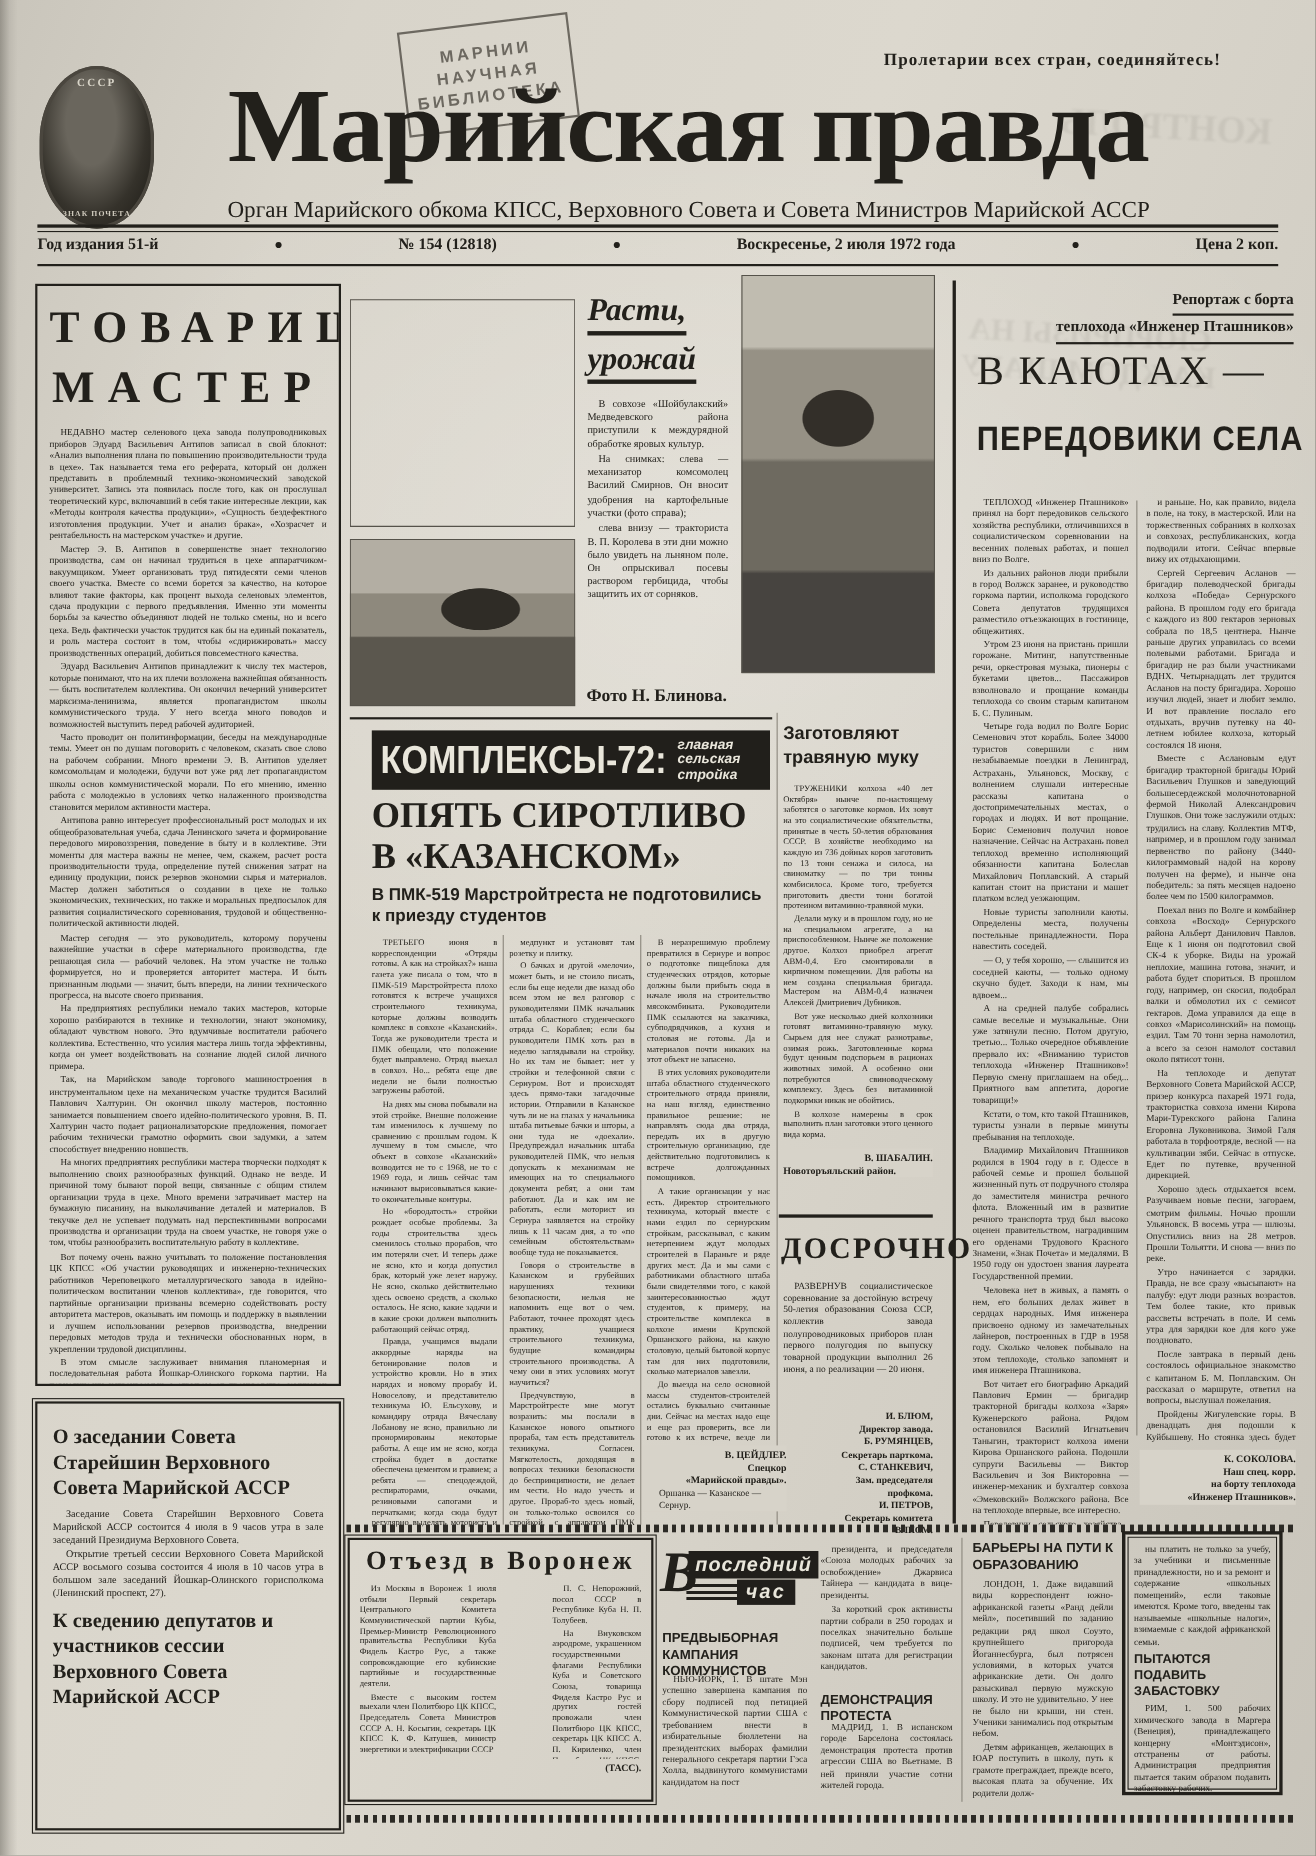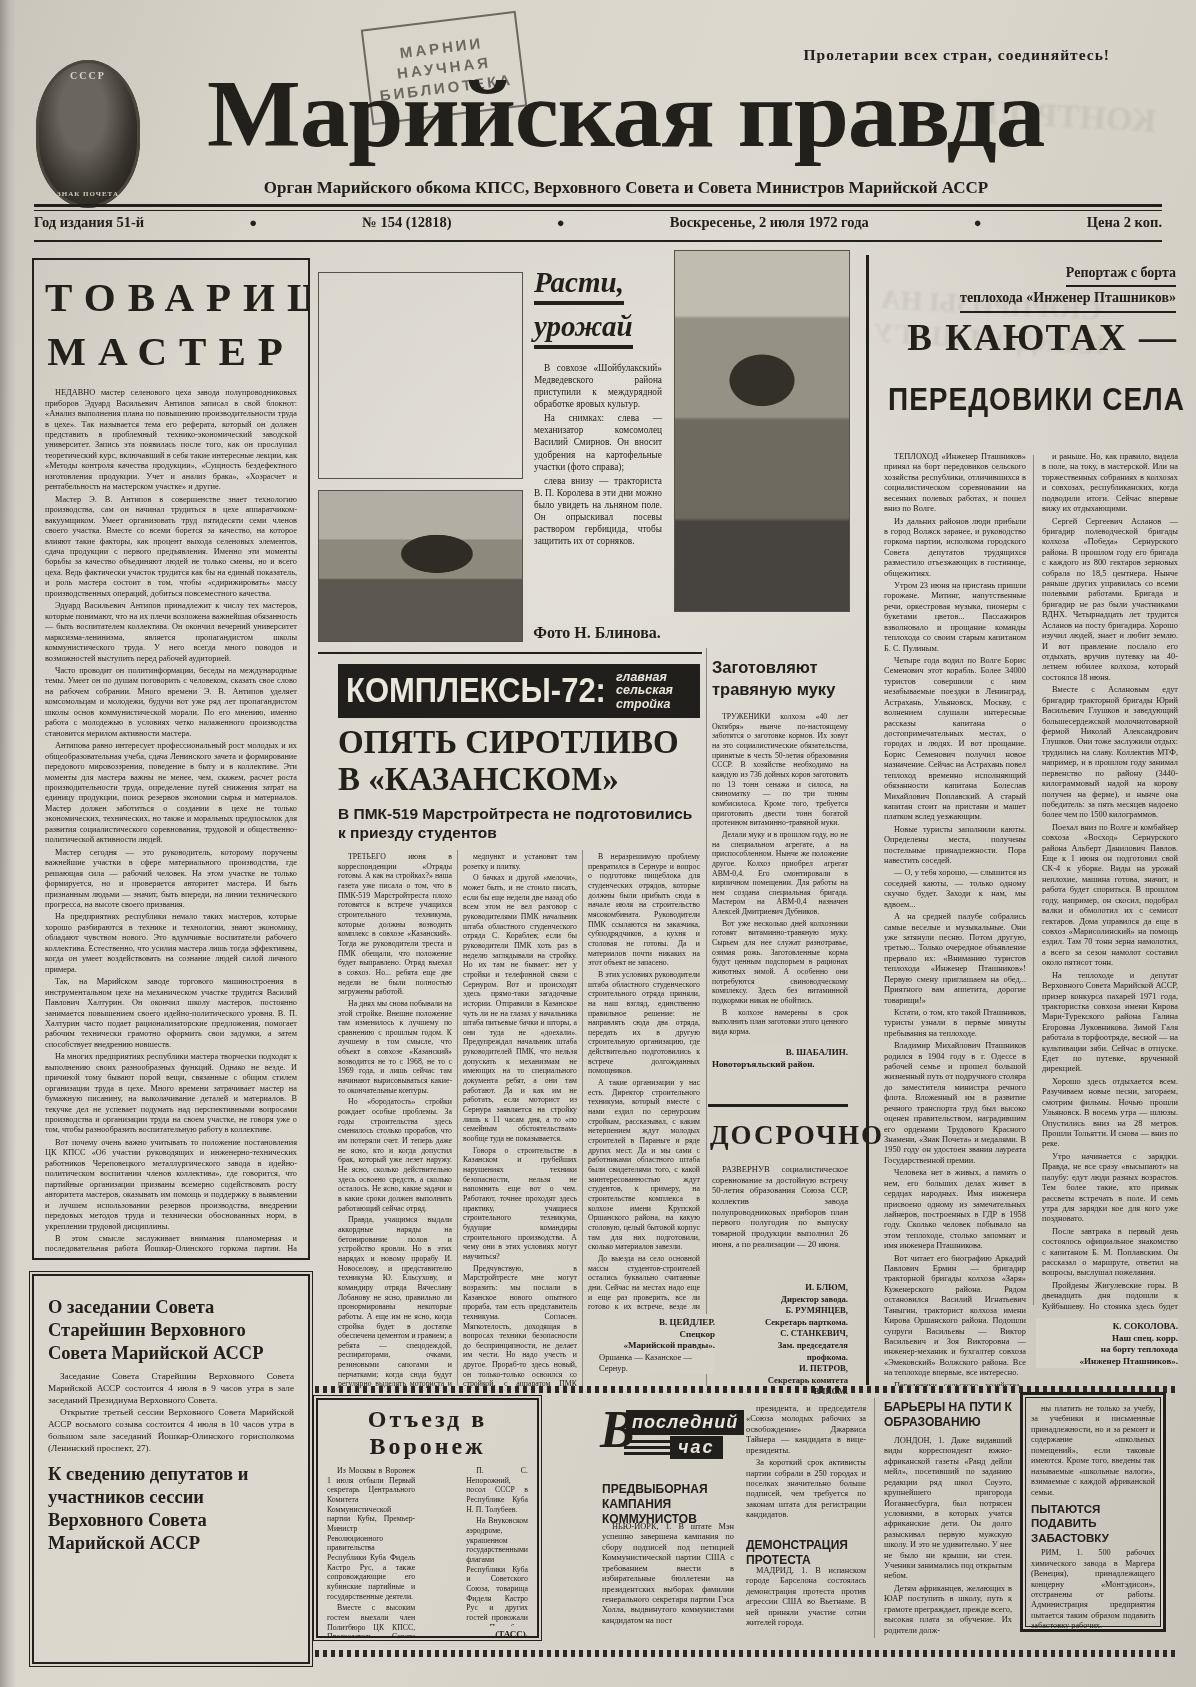--- a/index.html
+++ b/index.html
@@ -26,21 +26,21 @@
     transform:rotate(-7deg);display:flex;flex-direction:column;justify-content:center;align-items:center;
     font-family:"Liberation Sans",sans-serif;font-weight:bold;font-size:15px;letter-spacing:3px;line-height:1.35;opacity:.85;}
   .slogan{left:690px;top:46px;width:420px;text-align:right;font-weight:bold;font-size:15.5px;letter-spacing:1px;}
   .emblem{left:36px;top:60px;width:104px;height:148px;border-radius:50%/46%;
     background:radial-gradient(ellipse at 45% 35%, #6a665d 0 28%, #35322b 62%, #181611 100%);
     box-shadow:inset 0 0 0 3px #4a463e;display:flex;flex-direction:column;justify-content:space-between;align-items:center;padding:10px 0;box-sizing:border-box;}
   .emblem .t{color:#d8d4c8;font-size:10px;font-weight:bold;letter-spacing:2px;}
   .emblem .b{color:#cfcabd;font-size:7px;font-weight:bold;letter-spacing:1px;}
   .mast-title{left:168px;top:56px;width:916px;height:116px;display:flex;align-items:center;justify-content:center;}
   .mast-title span{font-size:92px;font-weight:bold;letter-spacing:-1px;transform:scaleX(1.08) scaleY(1.04);white-space:nowrap;}
-  .mast-sub{left:168px;top:178px;width:916px;text-align:center;font-weight:bold;font-size:17px;}
+  .mast-sub{left:168px;top:178px;width:916px;text-align:center;font-weight:normal;font-size:21px;}
   .rule-double{border-top:3px solid var(--ink);border-bottom:1px solid var(--ink);height:3px;}
   .rule{background:var(--ink);}
   .dateline{left:34px;top:214px;width:1128px;display:flex;align-items:center;font-weight:bold;font-size:14.5px;}
   .dateline .sp{flex:1;}
   .dot::before{content:"●";font-size:13px;}
 
   
   .body-txt{text-align:justify;color:var(--ink);}
   .body-txt p{margin:0 0 2px;text-indent:10px;}
   .f83{font-size:8.3px;line-height:1.26;}
@@ -82,31 +82,31 @@
   .banner .big{font-family:"Liberation Sans",sans-serif;font-weight:bold;font-size:31px;letter-spacing:0;transform:scaleY(1.15);white-space:nowrap;}
   .banner .tag{margin-left:10px;font-style:italic;font-weight:bold;font-size:12.5px;line-height:1.05;font-family:"Liberation Sans",sans-serif;}
   .kaz-h{left:338px;top:724px;width:362px;font-size:33px;font-weight:bold;line-height:1.12;}
   .kaz-sub{left:338px;top:804px;width:362px;font-family:"Liberation Sans",sans-serif;font-weight:bold;font-size:15.5px;line-height:1.25;}
   .sig{font-weight:bold;font-size:9px;line-height:1.3;text-align:right;background:var(--paper);}
   .sig .lt{text-align:left;font-weight:normal;font-size:8.5px;}
 
   
   .kicker{text-align:right;font-weight:bold;font-size:14px;line-height:1.6;}
   .kicker span{display:inline-block;border-bottom:2px solid var(--ink);padding-bottom:1px;}
-  .kay-h1{font-size:37px;font-weight:bold;letter-spacing:2px;text-align:right;}
+  .kay-h1{font-size:37px;font-weight:normal;letter-spacing:2px;}
   .kay-h2{font-family:"Liberation Sans",sans-serif;font-size:28px;font-weight:bold;letter-spacing:1px;transform:scaleY(1.1);transform-origin:left top;}
 
   
   .muka-h{font-family:"Liberation Sans",sans-serif;font-weight:bold;font-size:16.5px;line-height:1.35;}
   .dos-h{font-size:27px;font-weight:bold;letter-spacing:2px;}
   .sig-line{font-weight:bold;font-size:8.6px;text-align:right;line-height:1.35;margin:0;text-indent:0;}
 
   
   .hatch{background:repeating-linear-gradient(90deg,#2c2a25 0 4px, transparent 4px 8px);height:7px;}
-  .otezd-box{left:316px;top:1398px;width:223px;height:240px;border:2px solid var(--ink);outline:1px solid var(--ink);outline-offset:2px;box-sizing:border-box;padding:6px 9px;overflow:hidden;}
+  .otezd-box{left:316px;top:1398px;width:278px;height:240px;border:2px solid var(--ink);outline:1px solid var(--ink);outline-offset:2px;box-sizing:border-box;padding:6px 9px;overflow:hidden;}
   .otezd-title{text-align:center;font-size:24px;font-weight:bold;letter-spacing:3px;margin-bottom:6px;}
   .otezd-cols{display:flex;gap:8px;}
   .otezd-cols>div{flex:1;}
   .tass{font-weight:bold;font-size:9px;text-align:right;margin-top:3px;}
 
   .pch-logo{left:600px;top:1406px;width:152px;height:60px;}
   .pch-v{position:absolute;left:0;top:-6px;font-size:52px;font-style:italic;font-weight:bold;font-family:"Liberation Serif",serif;}
   .pch-b1{position:absolute;left:26px;top:4px;background:#211f1b;color:#e9e6db;font-family:"Liberation Sans",sans-serif;font-weight:bold;font-style:italic;font-size:18px;padding:2px 6px;letter-spacing:1px;}
   .pch-b2{position:absolute;left:70px;top:30px;background:#211f1b;color:#e9e6db;font-family:"Liberation Sans",sans-serif;font-weight:bold;font-style:italic;font-size:18px;padding:1px 8px;letter-spacing:2px;}
   .pch-stripes{position:absolute;left:24px;top:34px;width:46px;height:16px;background:repeating-linear-gradient(180deg,#211f1b 0 3px, transparent 3px 6px);}

